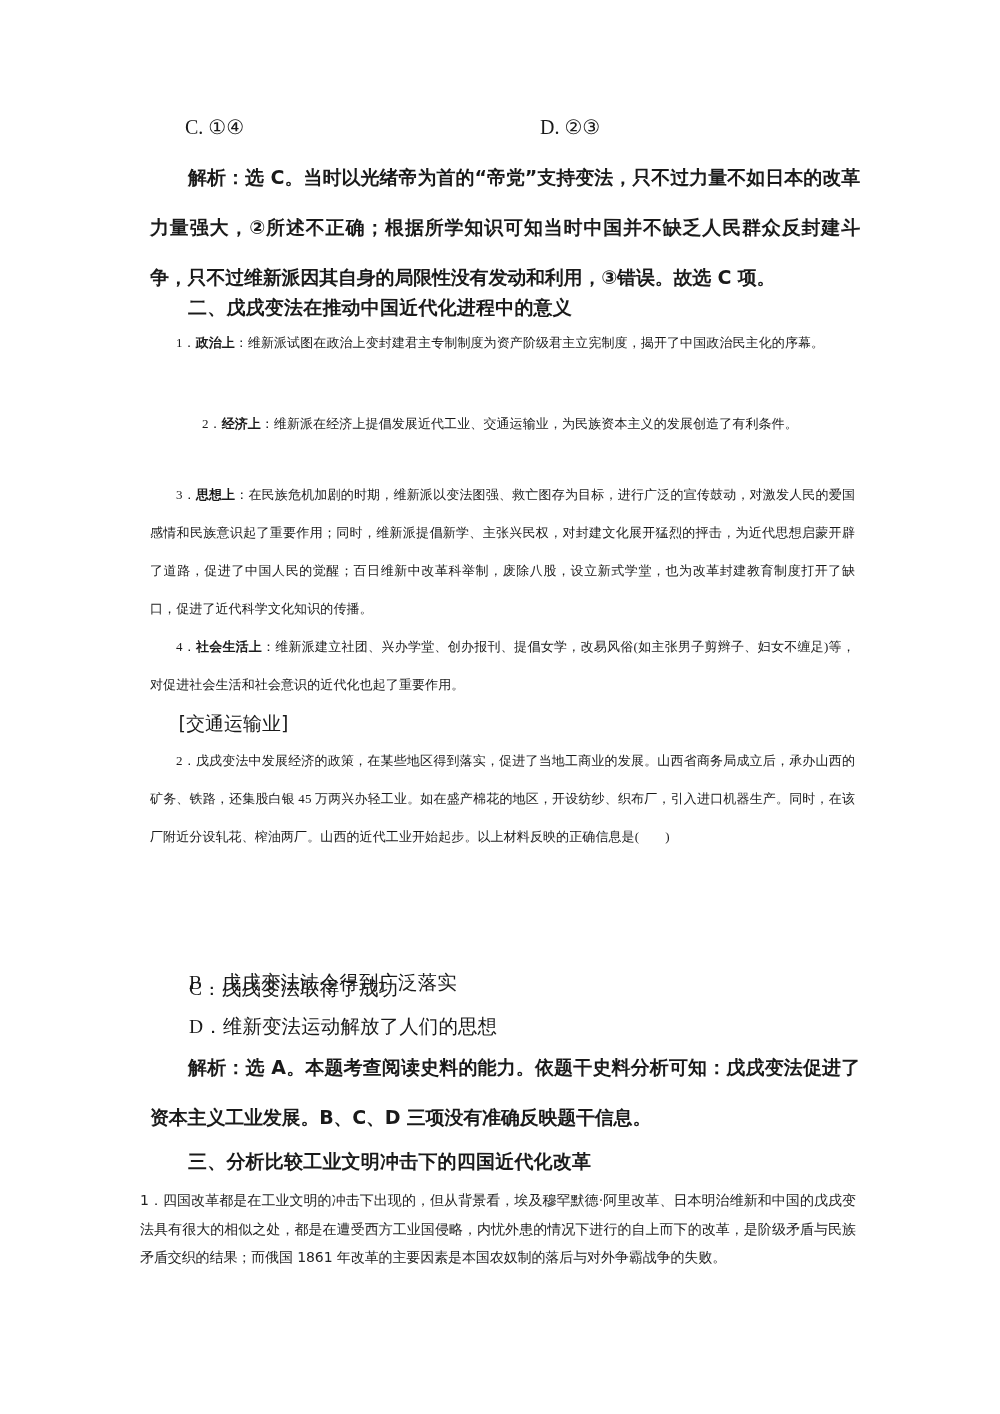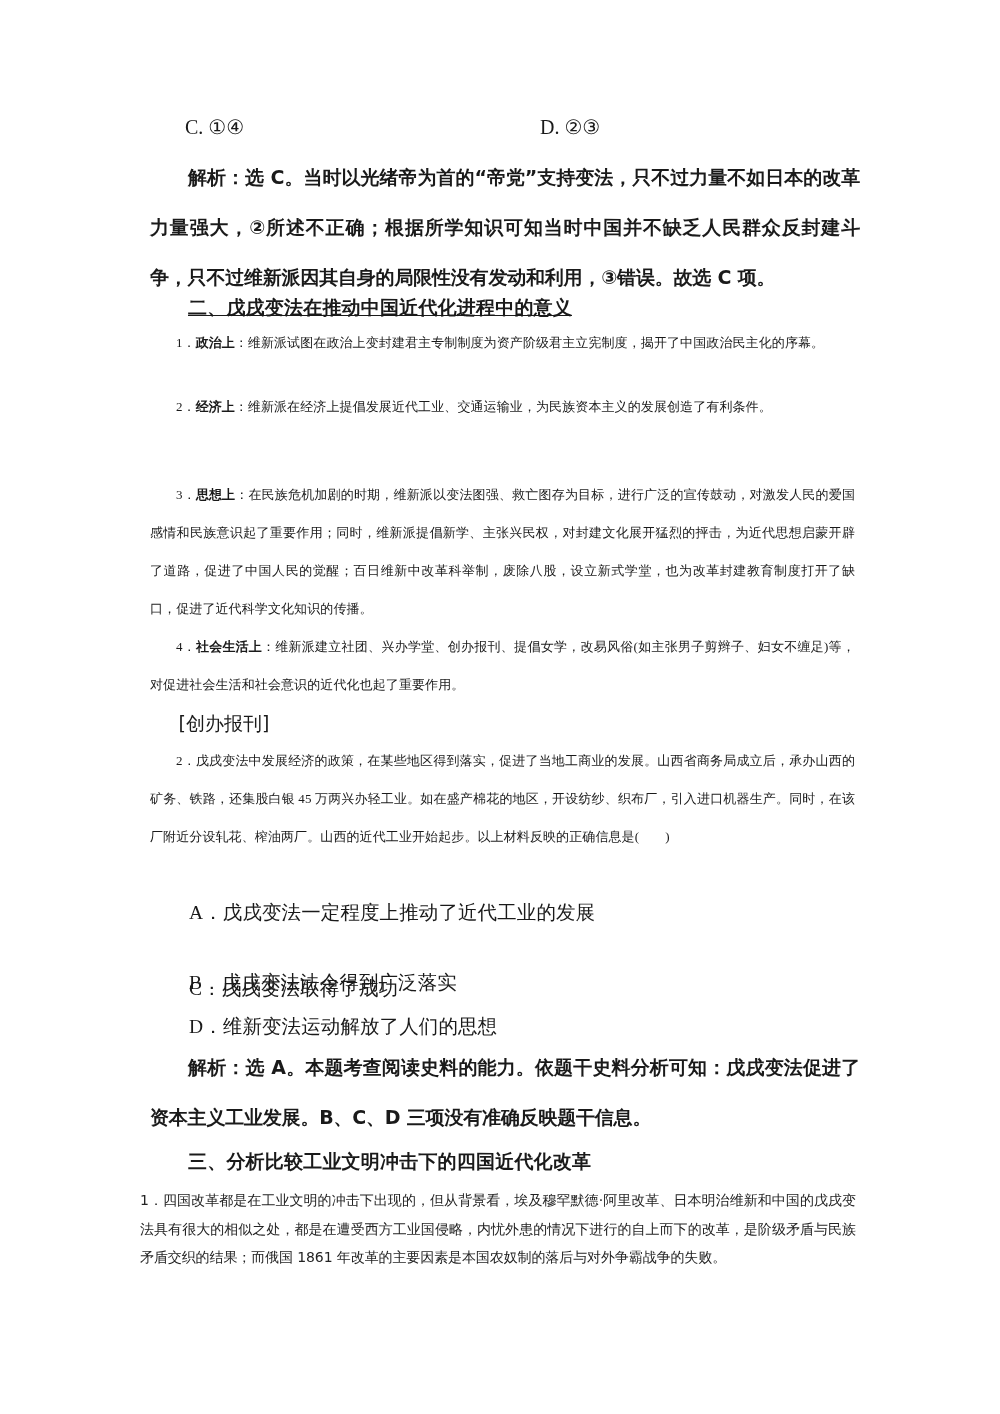--- a/index.html
+++ b/index.html
@@ -129,45 +129,44 @@
 
 <div class="page">
 
   <div class="choice-row" style="top:108px;">
     <span class="col-a">C. ①④</span>
     <span class="col-b">D. ②③</span>
   </div>
 
   <div class="analysis" style="top:152px;">解析：选 C。当时以光绪帝为首的“帝党”支持变法，只不过力量不如日本的改革力量强大，②所述不正确；根据所学知识可知当时中国并不缺乏人民群众反封建斗争，只不过维新派因其自身的局限性没有发动和利用，③错误。故选 C 项。</div>
 
-  <div class="section-heading" style="top:288px;text-decoration:underline;">二、戊戌变法在推动中国近代化进程中的意义</div>
+  <div class="section-heading" style="top:288px;">二、戊戌变法在推动中国近代化进程中的意义</div>
 
   <div class="body-block indent2" style="top:324px;">
     <span>1．</span><span class="emph">政治上</span><span>：</span><span class="serif">维新派试图在政治上变封建君主专制制度为资产阶级君主立宪制度，揭开了中国政治民主化的序幕。</span>
   </div>
 
-  <div class="body-block indent2" style="top:388px;">
+  <div class="body-block indent2" style="top:405px;margin-left:26px;">
     <span>2．</span><span class="emph">经济上</span><span>：</span><span class="serif">维新派在经济上提倡发展近代工业、交通运输业，为民族资本主义的发展创造了有利条件。</span>
   </div>
 
   <div class="body-block indent2" style="top:476px;">
     <span>3．</span><span class="emph">思想上</span><span>：</span><span class="serif">在民族危机加剧的时期，维新派以变法图强、救亡图存为目标，进行广泛的宣传鼓动，对激发人民的爱国感情和民族意识起了重要作用；同时，维新派提倡新学、主张兴民权，对封建文化展开猛烈的抨击，为近代思想启蒙开辟了道路，促进了中国人民的觉醒；百日维新中改革科举制，废除八股，设立新式学堂，也为改革封建教育制度打开了缺口，促进了近代科学文化知识的传播。</span>
   </div>
 
   <div class="body-block indent2" style="top:628px;">
     <span>4．</span><span class="emph">社会生活上</span><span>：</span><span class="serif">维新派建立社团、兴办学堂、创办报刊、提倡女学，改易风俗(如主张男子剪辫子、妇女不缠足)等，对促进社会生活和社会意识的近代化也起了重要作用。</span>
   </div>
 
-  <div class="drill-tag" style="top:704px;">[创办报刊]</div>
+  <div class="drill-tag" style="top:704px;">[交通运输业]</div>
 
   <div class="body-block indent2" style="top:742px;">
     <span>2．</span><span>戊戌变法中发展经济的政策，在某些地区得到落实，促进了当地工商业的发展。山西省商务局成立后，承办山西的矿务、铁路，还集股白银 45 万两兴办轻工业。如在盛产棉花的地区，开设纺纱、织布厂，引入进口机器生产。同时，在该厂附近分设轧花、榨油两厂。山西的近代工业开始起步。以上材料反映的正确信息是(　　)</span>
   </div>
 
-  <div class="option-line" style="top:894px;">A．戊戌变法一定程度上推动了近代工业的发展</div>
   <div class="option-line" style="top:932px;margin-top:32px;">B．戊戌变法法令得到广泛落实</div>
   <div class="option-line" style="top:1008px;">D．维新变法运动解放了人们的思想</div>
   <div class="option-line" style="top:970px;">C．戊戌变法取得了成功</div>
 
   <div class="analysis" style="top:1042px;">解析：选 A。本题考查阅读史料的能力。依题干史料分析可知：戊戌变法促进了资本主义工业发展。B、C、D 三项没有准确反映题干信息。</div>
 
   <div class="section-heading" style="top:1142px;">三、分析比较工业文明冲击下的四国近代化改革</div>
 
   <div class="sans-para" style="top:1186px;">1．四国改革都是在工业文明的冲击下出现的，但从背景看，埃及穆罕默德·阿里改革、日本明治维新和中国的戊戌变法具有很大的相似之处，都是在遭受西方工业国侵略，内忧外患的情况下进行的自上而下的改革，是阶级矛盾与民族矛盾交织的结果；而俄国 1861 年改革的主要因素是本国农奴制的落后与对外争霸战争的失败。</div>
 

